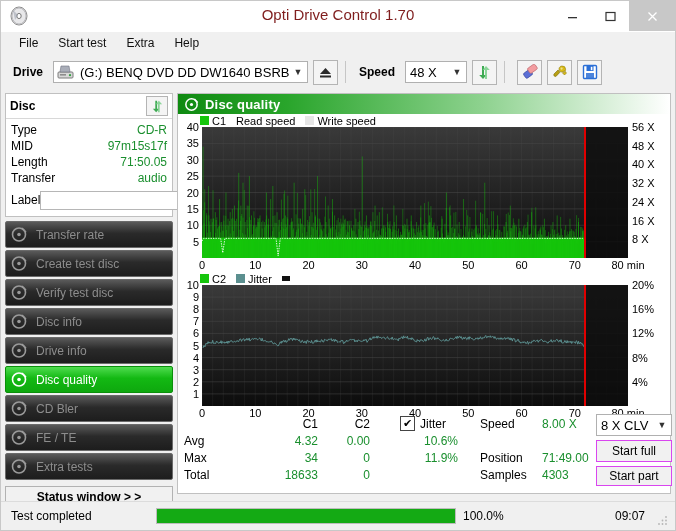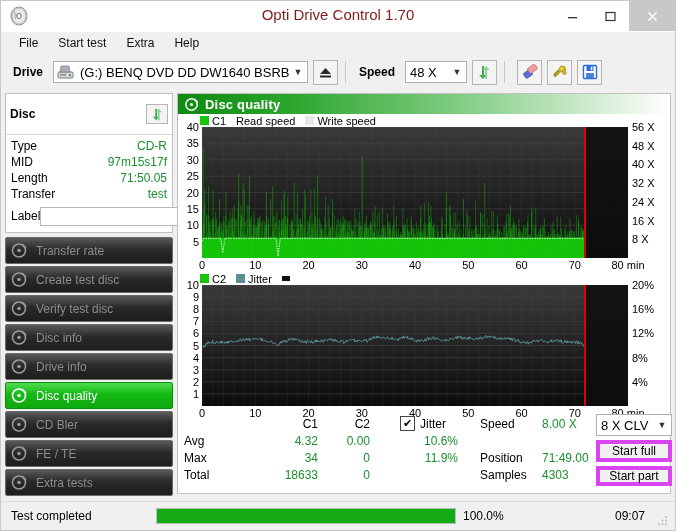--- a/index.html
+++ b/index.html
@@ -34,21 +34,21 @@
   .tbbtn{width:25px;height:25px;border:1px solid #b4b4b4;background:#f4f4f4;display:flex;align-items:center;justify-content:center;margin-left:5px;box-sizing:border-box;}
   .sep{width:1px;height:22px;background:#c6c6c6;margin:0 7px;}
 
   
   .content{position:absolute;left:4px;top:92px;right:4px;bottom:36px;}
   .left{position:absolute;left:0;top:0;width:168px;bottom:0;}
   .right{position:absolute;left:172px;top:0;right:0;bottom:0;border:1px solid #c0c0c0;background:#fff;box-sizing:border-box;}
 
   
   .disc-panel{border:1px solid #c0c0c0;background:#fff;box-sizing:border-box;}
-  .disc-head{height:24px;display:flex;align-items:center;justify-content:space-between;padding:8px 4px;border-bottom:1px solid #d8d8d8;}
+  .disc-head{height:24px;display:flex;align-items:center;justify-content:space-between;padding:0 4px;border-bottom:1px solid #d8d8d8;}
   .disc-head b{font-size:12px;}
   .disc-rows{padding:3px 5px 4px 5px;}
   .drow{display:flex;justify-content:space-between;align-items:center;height:16px;font-size:12px;}
   .drow .k{color:#000;}
   .drow .v{color:#1a8f2e;font-weight:normal;}
   .label-row{display:flex;align-items:center;height:24px;margin-top:2px;}
   .label-row .k{width:44px;font-size:12px;}
   .label-input{flex:1;height:19px;border:1px solid #b6b6b6;background:#fff;box-sizing:border-box;}
   .cd-btn{width:24px;height:23px;border:1px solid #b4b4b4;background:#f4f4f4;margin-left:4px;display:flex;align-items:center;justify-content:center;box-sizing:border-box;}
 
@@ -82,21 +82,21 @@
   .ytick{position:absolute;right:100%;transform:translateY(-50%);padding-right:3px;font-size:11px;color:#000;white-space:nowrap;}
   .ytick-r{position:absolute;left:100%;transform:translateY(-50%);padding-left:4px;font-size:11px;color:#000;white-space:nowrap;}
   .xtick{position:absolute;top:100%;transform:translateX(-50%);padding-top:1px;font-size:11px;color:#000;white-space:nowrap;}
   .redline{position:absolute;top:0;bottom:0;width:2px;background:#e00000;}
 
   
   .stats{position:absolute;left:0;right:0;bottom:0;height:80px;}
   .st-cell{position:absolute;font-size:12px;}
   .gv{color:#1a8f2e;}
   .chk{width:13px;height:13px;border:1px solid #444;background:#fff;display:inline-flex;align-items:center;justify-content:center;font-size:11px;line-height:1;color:#000;}
-  .actbtn{position:absolute;border:4px solid #d946ef;background:#f1f1f1;display:flex;align-items:center;justify-content:center;font-size:12px;box-sizing:border-box;}
+  .actbtn{position:absolute;border:1px solid #d946ef;background:#f1f1f1;display:flex;align-items:center;justify-content:center;font-size:12px;box-sizing:border-box;}
 
   
   .statusbar{position:absolute;left:0;right:0;bottom:0;height:28px;background:#f0f0f0;border-top:1px solid #dcdcdc;}
   .sb-text{position:absolute;left:10px;top:7px;font-size:12px;}
   .progress{position:absolute;left:155px;top:6px;width:300px;height:16px;border:1px solid #bdbdbd;background:#fff;box-sizing:border-box;}
   .progress .fill{height:100%;background:#14aa14;}
   .sb-pct{position:absolute;left:462px;top:7px;font-size:12px;}
   .sb-time{position:absolute;right:30px;top:7px;font-size:12px;}
   .grip{position:absolute;right:6px;bottom:4px;width:12px;height:12px;}
 </style>
@@ -228,21 +228,21 @@
           <div class="drow">
             <span class="k">MID</span>
             <span class="v">97m15s17f</span>
           </div>
           <div class="drow">
             <span class="k">Length</span>
             <span class="v">71:50.05</span>
           </div>
           <div class="drow">
             <span class="k">Transfer</span>
-            <span class="v">test</span>
+            <span class="v">audio</span>
           </div>
           <div class="label-row">
             <span class="k">Label</span>
             <input class="label-input" type="text" value="" placeholder="" style="">
             <div class="cd-btn">
               <svg width="17" height="17" viewBox="0 0 18 18">
                 <circle cx="9" cy="9" r="7.5" fill="#e3e58f" stroke="#9a9a50"></circle>
                 <circle cx="9" cy="9" r="5" fill="#f2f4bb" stroke="#b9bb77" stroke-width=".7"></circle>
                 <circle cx="9" cy="9" r="1.8" fill="#fff" stroke="#8a8a55" stroke-width=".6"></circle>
               </svg>

